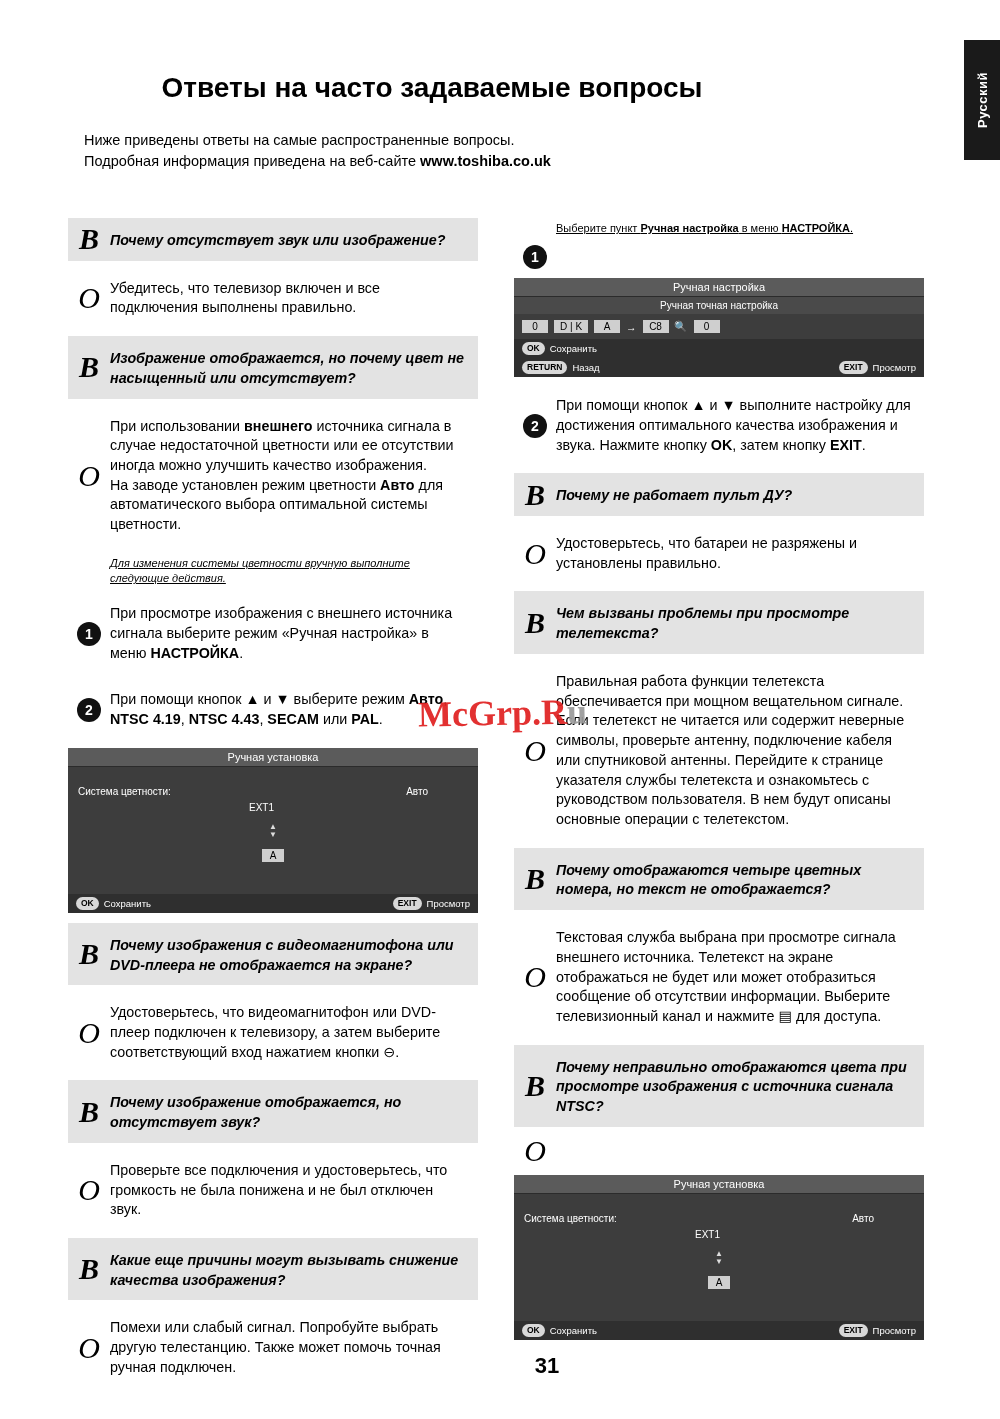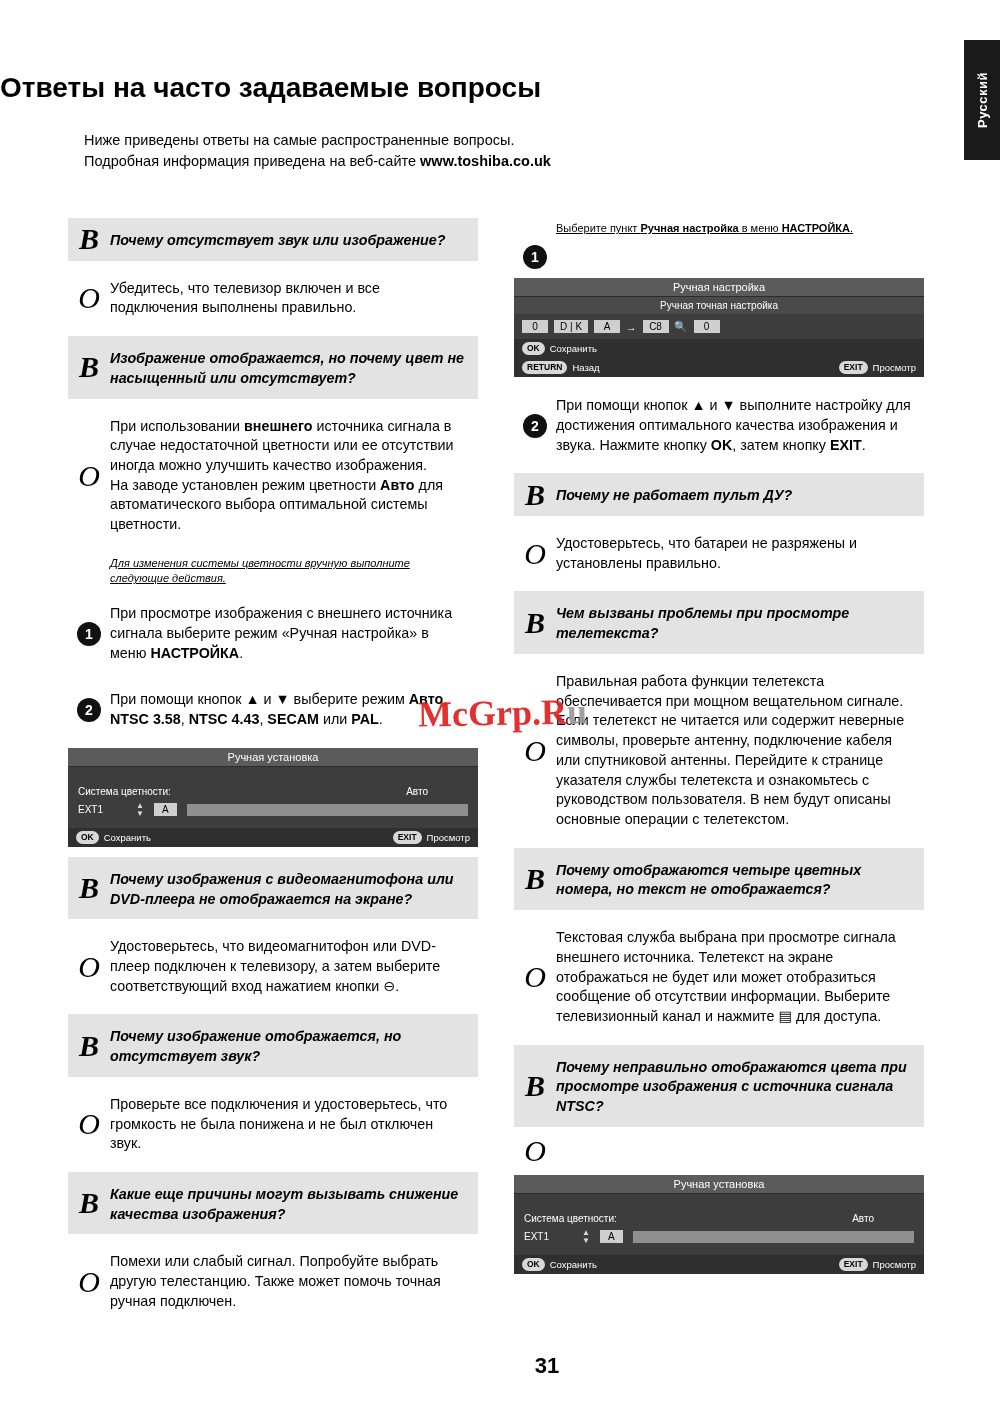--- a/index.html
+++ b/index.html
@@ -36,21 +36,21 @@
     font-weight: bold;
     letter-spacing: 0.5px;
   }
 
   
   .page-title {
     position: absolute;
     top: 72px;
     left: 0;
     width: 864px;
-    text-align: left;
+    text-align: center;
     font-size: 28px;
     font-weight: bold;
   }
 
   .intro {
     position: absolute;
     top: 130px;
     left: 84px;
     width: 830px;
     font-size: 14.5px;
@@ -202,20 +202,21 @@
     padding: 3px 10px;
     font-size: 10px;
   }
   .osd-line .lbl { flex: 0 0 auto; }
   .osd-line .val { margin-left: auto; margin-right: 40px; }
   .osd-ext {
     display: flex;
     align-items: center;
     gap: 10px;
     padding: 2px 10px 8px 10px;
+    flex-direction: column;
   }
   .osd-ext .ext-label { font-size: 10px; width: 48px; }
   .arrows {
     display: flex;
     flex-direction: column;
     align-items: center;
     font-size: 8px;
     line-height: 8px;
     color: #ddd;
   }
@@ -298,21 +299,21 @@
     <div class="qa step">
         <div class="marker">
         <span class="num">1</span>
       </div>
         <div class="body">При просмотре изображения с внешнего источника сигнала выберите режим «Ручная настройка» в меню <b>НАСТРОЙКА</b>.</div>
       </div>
     <div class="qa step">
         <div class="marker">
         <span class="num">2</span>
       </div>
-        <div class="body">При помощи кнопок ▲ и ▼ выберите режим <b>Авто</b>, <b>NTSC 3.58</b>, <b>NTSC 4.43</b>, <b>SECAM</b> или <b>PAL</b>.</div>
+        <div class="body">При помощи кнопок ▲ и ▼ выберите режим <b>Авто</b>, <b>NTSC 4.19</b>, <b>NTSC 4.43</b>, <b>SECAM</b> или <b>PAL</b>.</div>
       </div>
   <div class="osd">
     <div class="osd-title">Ручная установка</div>
     <div class="osd-manual-rows">
       <div class="osd-line">
         <span class="lbl">Система цветности:</span>
         <span class="val">Авто</span>
       </div>
       <div class="osd-ext">
         <span class="ext-label">EXT1</span>

